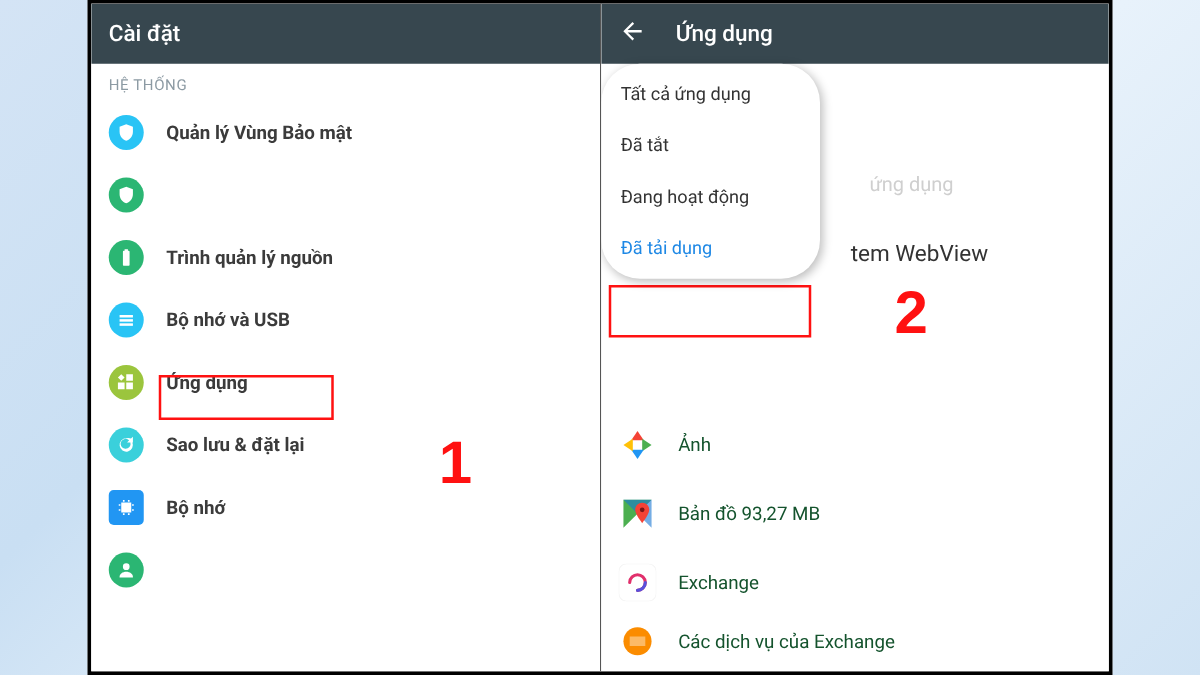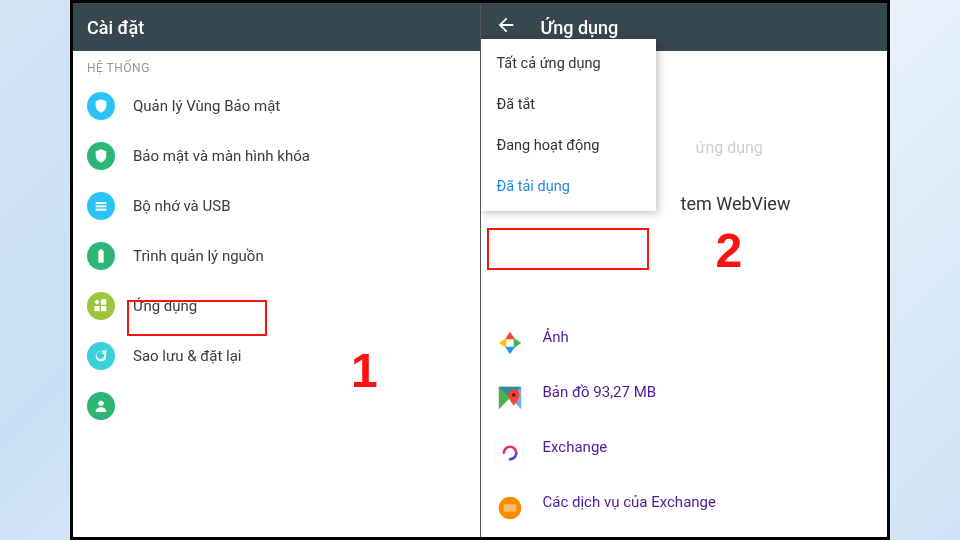--- a/index.html
+++ b/index.html
@@ -18,36 +18,36 @@
   }
   .panel{position:relative;flex:1;border-right:1px solid #555;background:#fff;overflow:hidden}
   .panel:last-child{border-right:none}
   .appbar{
     background:#37474f;color:#fff;height:48px;display:flex;align-items:center;
     padding:0 14px;font-size:18px;font-weight:500;gap:24px;
   }
   .section-hdr{color:#8c9aa3;font-size:12px;letter-spacing:.5px;padding:10px 14px 6px;font-weight:400}
   .row{
     display:flex;align-items:center;height:50px;padding:0 14px;gap:18px;
-    border-bottom:0px solid #f1f1f1;font-size:15px;color:#3b3b3b;
+    border-bottom:0px solid #f1f1f1;font-size:15px;color:#3b3b3b;font-weight:bold;
   }
   .ico{width:28px;height:28px;border-radius:50%;display:flex;align-items:center;justify-content:center;flex-shrink:0}
   .ico svg{width:16px;height:16px}
   .row .txt{flex:1}
   .hl{border:2px solid #ff1111;position:absolute}
   .callout{position:absolute;font-size:48px;font-weight:700;color:#ff1111;font-family:Arial}
   
   .filter-menu{
-    position:absolute;top:36px;left:0;width:175px;background:#fff;
-    box-shadow:2px 2px 8px rgba(0,0,0,.25);padding:4px 0;z-index:5;
+    position:absolute;top:48px;left:0;width:175px;background:#fff;
+    box-shadow:2px 2px 8px rgba(0,0,0,.25);padding:4px 0;z-index:5;border-radius:31px;
   }
   .filter-item{padding:12px 16px;font-size:14.5px;color:#333}
   .filter-item.active{color:#1e88e5}
   .apps{padding-top:62px}
-  .app-row{display:flex;align-items:flex-start;height:55px;padding:0 14px;gap:18px;font-size:15px;color:#4c1d95}
+  .app-row{display:flex;align-items:center;height:55px;padding:0 14px;gap:18px;font-size:15px;color:#14532d}
   .appico{width:30px;height:30px;display:flex;align-items:center;justify-content:center;flex-shrink:0}
   .appico svg{width:30px;height:30px}
   .ghost{color:#cfcfcf}
   .back-arrow{width:22px;height:22px}
 </style>
 </head>
 <body>
 
 <div class="frame">
 
@@ -65,61 +65,69 @@
       </span>
       <span class="txt">Quản lý Vùng Bảo mật</span>
     </div>
 
     <div class="row">
       <span class="ico" style="background:#2bb673">
         <svg viewBox="0 0 24 24" fill="#fff">
             <path d="M12 2l8 3v6c0 5-3.4 9.4-8 11-4.6-1.6-8-6-8-11V5l8-3zM11 15l-3-3 1.4-1.4L11 12.2l3.6-3.6L16 10l-5 5z"></path>
           </svg>
       </span>
-      <span class="txt">Bảo mật và màn hình khóa</span>
+    </div>
+
+    <div class="row">
+      <span class="ico" style="background:#2bb673">
+        <svg viewBox="0 0 24 24" fill="#fff">
+            <path d="M15 4h-1V2h-4v2H9a1 1 0 0 0-1 1v16a1 1 0 0 0 1 1h6a1 1 0 0 0 1-1V5a1 1 0 0 0-1-1z"></path>
+          </svg>
+      </span>
+      <span class="txt">Trình quản lý nguồn</span>
     </div>
 
     <div class="row">
       <span class="ico" style="background:#29c4f5">
         <svg viewBox="0 0 24 24" fill="#fff">
             <rect x="4" y="6" width="16" height="3"></rect>
             <rect x="4" y="11" width="16" height="3"></rect>
             <rect x="4" y="16" width="16" height="3"></rect>
           </svg>
       </span>
       <span class="txt">Bộ nhớ và USB</span>
     </div>
 
     <div class="row">
-      <span class="ico" style="background:#2bb673">
-        <svg viewBox="0 0 24 24" fill="#fff">
-            <path d="M15 4h-1V2h-4v2H9a1 1 0 0 0-1 1v16a1 1 0 0 0 1 1h6a1 1 0 0 0 1-1V5a1 1 0 0 0-1-1z"></path>
-          </svg>
-      </span>
-      <span class="txt">Trình quản lý nguồn</span>
-    </div>
-
-    <div class="row">
       <span class="ico" style="background:#9bc53d">
         <svg viewBox="0 0 24 24" fill="#fff">
             <path d="M6 2l4 4-4 4-4-4 4-4zm6 10h8v8h-8v-8zm-10 0h8v8H2v-8zm10-10h8v8h-8V2z"></path>
           </svg>
       </span>
       <span class="txt">Ứng dụng</span>
     </div>
 
     <div class="row">
       <span class="ico" style="background:#3ad0db">
         <svg viewBox="0 0 24 24" fill="#fff">
             <path d="M12 4a8 8 0 1 0 7.4 5H17a6 6 0 1 1-1.5-2.6L13 9h7V2l-2.3 2.3A8 8 0 0 0 12 4z"></path>
           </svg>
       </span>
       <span class="txt">Sao lưu &amp; đặt lại</span>
     </div>
 
+    <div class="row">
+      <span class="ico" style="background:#2196f3;border-radius:4px">
+        <svg viewBox="0 0 24 24" fill="#fff">
+            <rect x="6" y="6" width="12" height="12"></rect>
+            <path d="M3 9h2M3 15h2M19 9h2M19 15h2M9 3v2M15 3v2M9 19v2M15 19v2" stroke="#fff" stroke-width="2"></path>
+          </svg>
+      </span>
+      <span class="txt">Bộ nhớ</span>
+    </div>
 
     <div class="row">
       <span class="ico" style="background:#2bb673">
         <svg viewBox="0 0 24 24" fill="#fff">
             <circle cx="12" cy="8" r="4"></circle>
             <path d="M4 20c0-3.3 3.6-6 8-6s8 2.7 8 6v1H4v-1z"></path>
           </svg>
       </span>
     </div>
 

